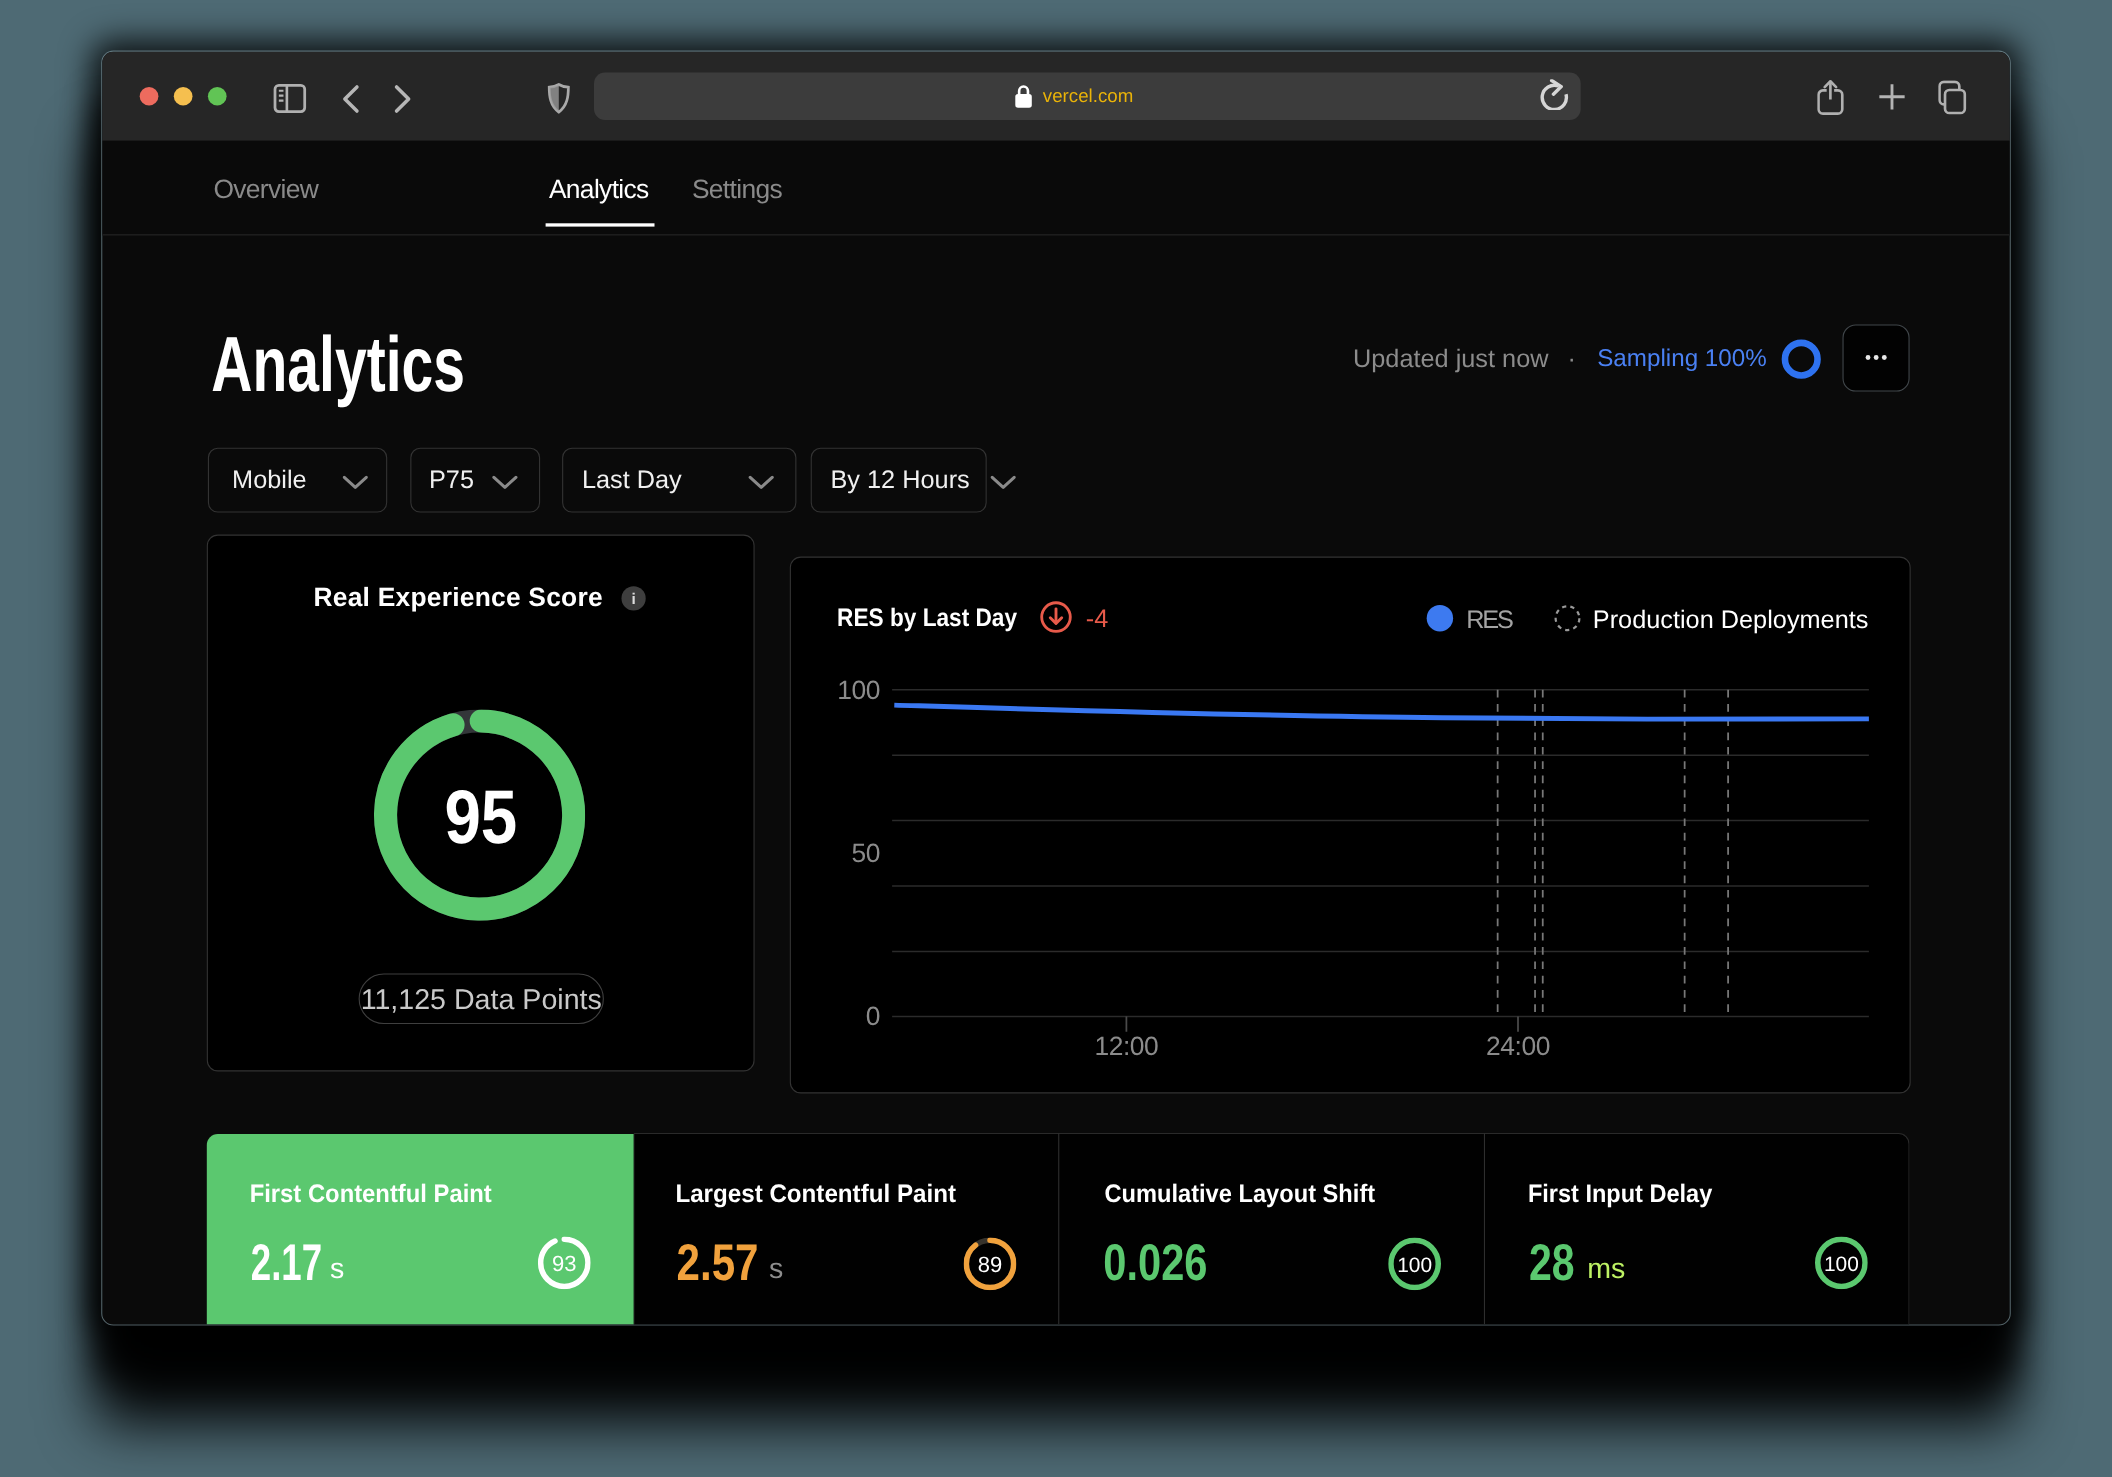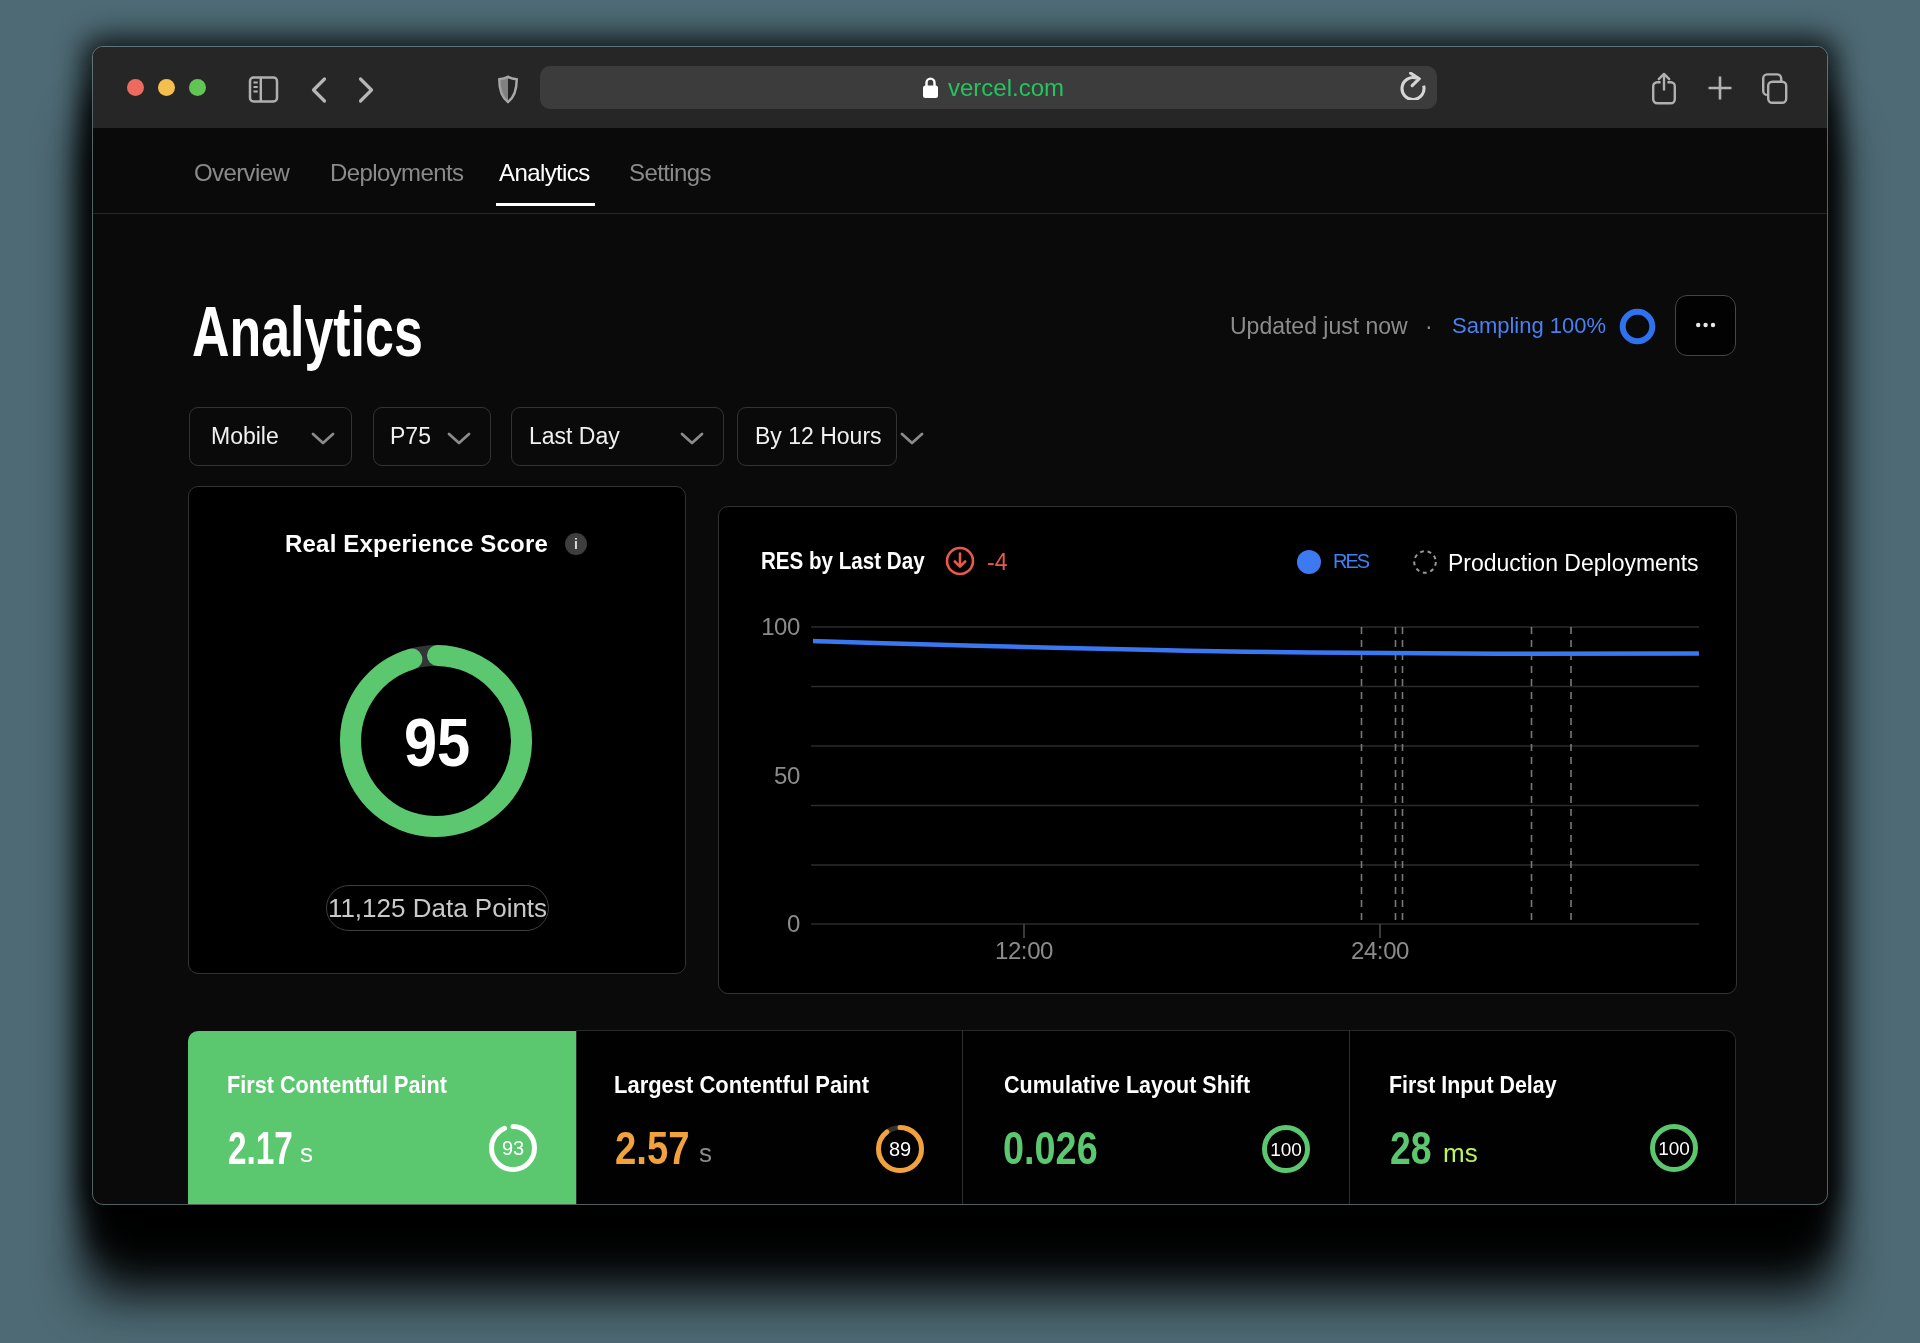--- a/index.html
+++ b/index.html
@@ -10,21 +10,21 @@
   #window {
     position:absolute; left:93px; top:47px; width:1734px; height:1157px;
     background:#0a0a0a; border-radius:10px; overflow:hidden;
     box-shadow: 0 85px 50px 6px rgba(0,0,0,0.92), 0 45px 30px 4px rgba(0,0,0,0.9), 0 0 28px 10px rgba(0,0,0,0.82);
     outline:1px solid rgba(160,190,200,0.5);
   }
   
   #titlebar { position:absolute; left:0; top:0; width:100%; height:81px; background:#262626; }
   .tl { position:absolute; top:32px; width:17px; height:17px; border-radius:50%; }
   #urlbar { position:absolute; left:447px; top:19px; width:897px; height:43px; background:#3c3c3c; border-radius:10px; }
-  #urltext { position:absolute; left:408px; top:0; height:43px; line-height:43px; color:#22c55e; font-size:24px; }
+  #urltext { position:absolute; left:408px; top:0; height:43px; line-height:43px; color:#eab308; font-size:17px; }
   
   #nav { position:absolute; left:0; top:81px; width:100%; height:86px; background:#0a0a0a; border-bottom:1px solid #262626; }
   .tab { position:absolute; top:2px; height:86px; line-height:86px; font-size:24px; letter-spacing:-0.6px; color:#8a8a8a; white-space:nowrap; }
   #underline { position:absolute; left:403px; top:74.5px; width:99px; height:3.5px; background:#fff; }
   
   #h1 { position:absolute; left:99px; top:244px; font-size:71px; font-weight:700; color:#fff; transform:scaleX(0.731); transform-origin:left top; }
   .meta { position:absolute; top:266px; font-size:23px; color:#8c8c8c; white-space:nowrap; }
   #dots-btn { position:absolute; left:1582px; top:248px; width:61px; height:61px; border:1px solid #40464a; border-radius:12px; background:#020202; }
   
   .fbtn { position:absolute; top:360px; height:59px; background:#0a0a0a; border:1px solid #333; border-radius:9px; color:#f0f0f0; font-size:23px; }
@@ -89,21 +89,20 @@
       <line x1="0.5" y1="12" x2="23.5" y2="12" stroke="#b3b3b3" stroke-width="2.6"></line>
     </svg>
     <svg class="abs" style="left:1669px; top:26px;" width="26" height="31" viewBox="0 0 26 31">
       <rect x="1.2" y="1.4" width="18" height="20.5" rx="4" fill="none" stroke="#b0b0b0" stroke-width="2.4"></rect>
       <rect x="6.2" y="8.8" width="18" height="21" rx="4" fill="#262626" stroke="#b0b0b0" stroke-width="2.4"></rect>
     </svg>
   </div>
 
   <div id="nav">
     <span class="tab" style="left:101px;">Overview</span>
-    <span class="tab" style="left:237px;">Deployments</span>
     <span class="tab" style="left:406px; color:#fff;">Analytics</span>
     <span class="tab" style="left:536px;">Settings</span>
     <div id="underline"></div>
   </div>
 
   <div id="h1">Analytics</div>
   <div class="meta" style="left:1137px;">Updated just now</div>
   <div class="meta" style="left:1332px;">·</div>
   <div class="meta" style="left:1359px; color:#4a80f2; font-size:22px;">Sampling 100%</div>
   <svg class="abs" style="left:1524px; top:259px;" width="41" height="41" viewBox="0 0 41 41">
@@ -156,21 +155,21 @@
   <div class="card" id="chartcard">
     <div class="sqz" style="left:42px; top:41px; font-size:23px; font-weight:700; color:#fff; transform:scaleX(0.895);">RES by Last Day</div>
     <svg class="abs" style="left:226px; top:39px;" width="30" height="30" viewBox="0 0 30 30">
       <circle cx="15" cy="15" r="13" fill="none" stroke="#e75a4a" stroke-width="2.6"></circle>
       <line x1="15" y1="7.5" x2="15" y2="20" stroke="#e75a4a" stroke-width="2.6" stroke-linecap="round"></line>
       <polyline points="9.8,15.5 15,20.7 20.2,15.5" fill="none" stroke="#e75a4a" stroke-width="2.6" stroke-linecap="round" stroke-linejoin="round"></polyline>
     </svg>
     <div style="position:absolute; left:268px; top:42px; font-size:23px; color:#e75a4a; white-space:nowrap;">-4</div>
 
     <div style="position:absolute; left:578px; top:43px; width:24px; height:24px; border-radius:50%; background:#3d7af0;"></div>
-    <div style="position:absolute; left:614px; top:43px; font-size:20px; letter-spacing:-2px; color:#3b82f6; white-space:nowrap;">RES</div>
+    <div style="position:absolute; left:614px; top:43px; font-size:23px; letter-spacing:-2px; color:#a3a3a3; white-space:nowrap;">RES</div>
     <svg class="abs" style="left:693px; top:42px;" width="26" height="26" viewBox="0 0 26 26">
         <circle cx="13" cy="13" r="10.8" fill="none" stroke="#9a9a9a" stroke-width="2" stroke-dasharray="3.8 3.8"></circle>
       </svg>
     <div style="position:absolute; left:729px; top:43px; font-size:23px; color:#ffffff; white-space:nowrap;">Production Deployments</div>
 
     <svg class="abs" style="left:0px; top:0px;" width="1017" height="486" viewBox="0 0 1017 486">
       <g stroke="#2b2b2b" stroke-width="1.4">
         <line x1="92" y1="120" x2="980" y2="120"></line>
         <line x1="92" y1="179.5" x2="980" y2="179.5"></line>
         <line x1="92" y1="239" x2="980" y2="239"></line>

